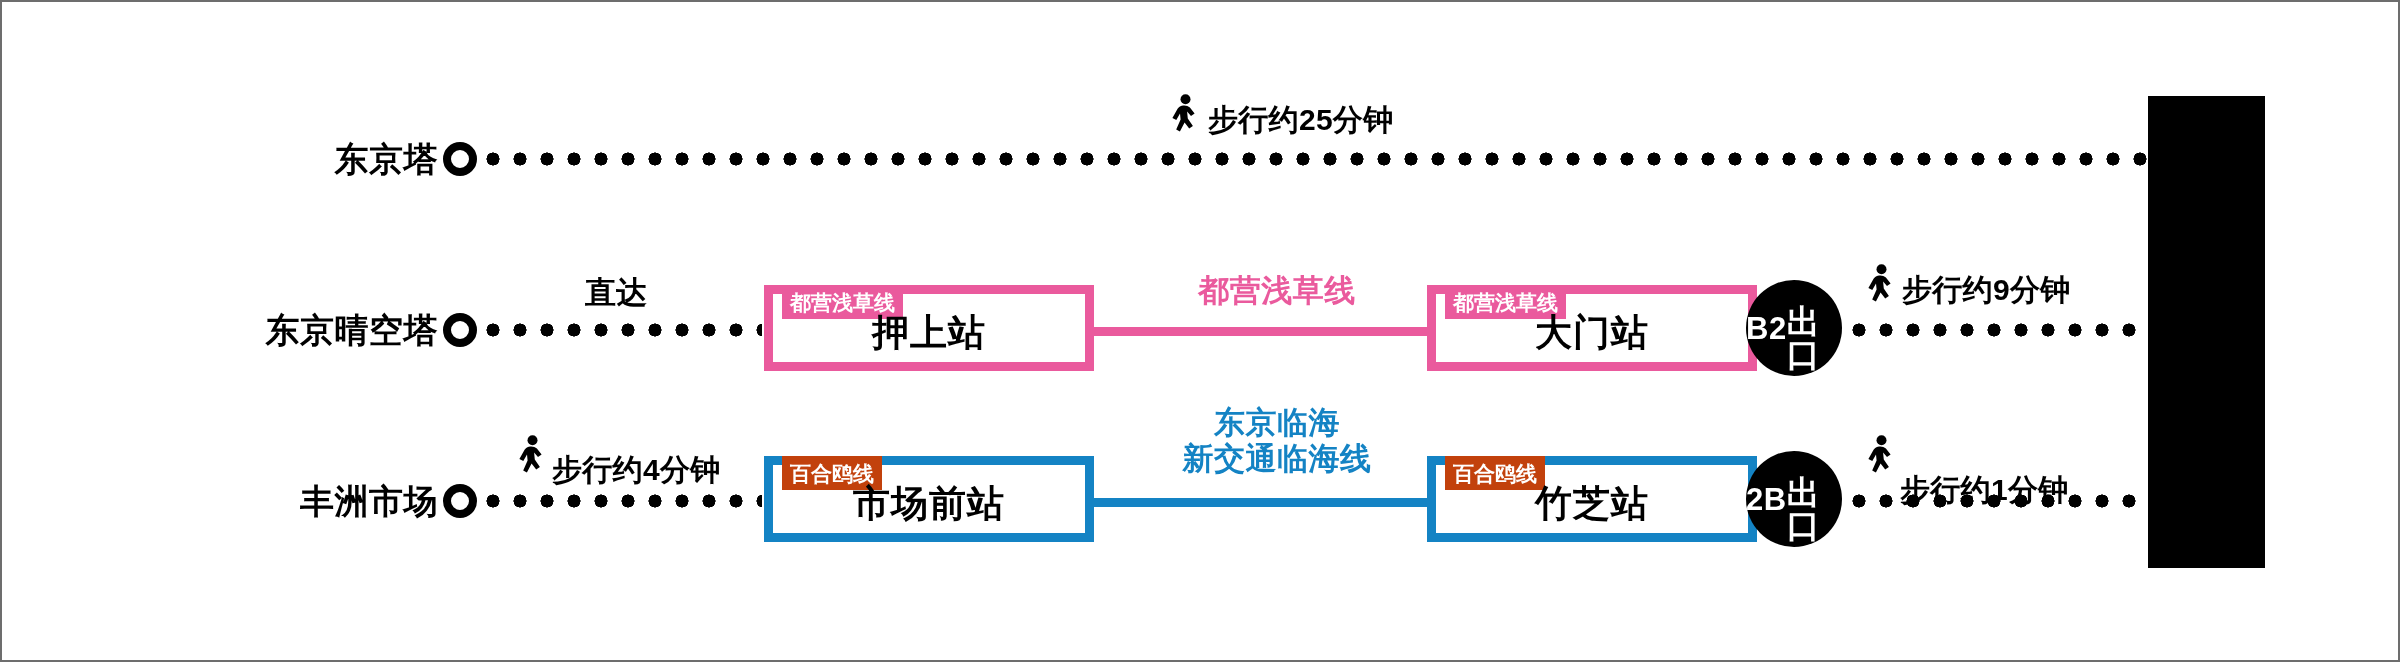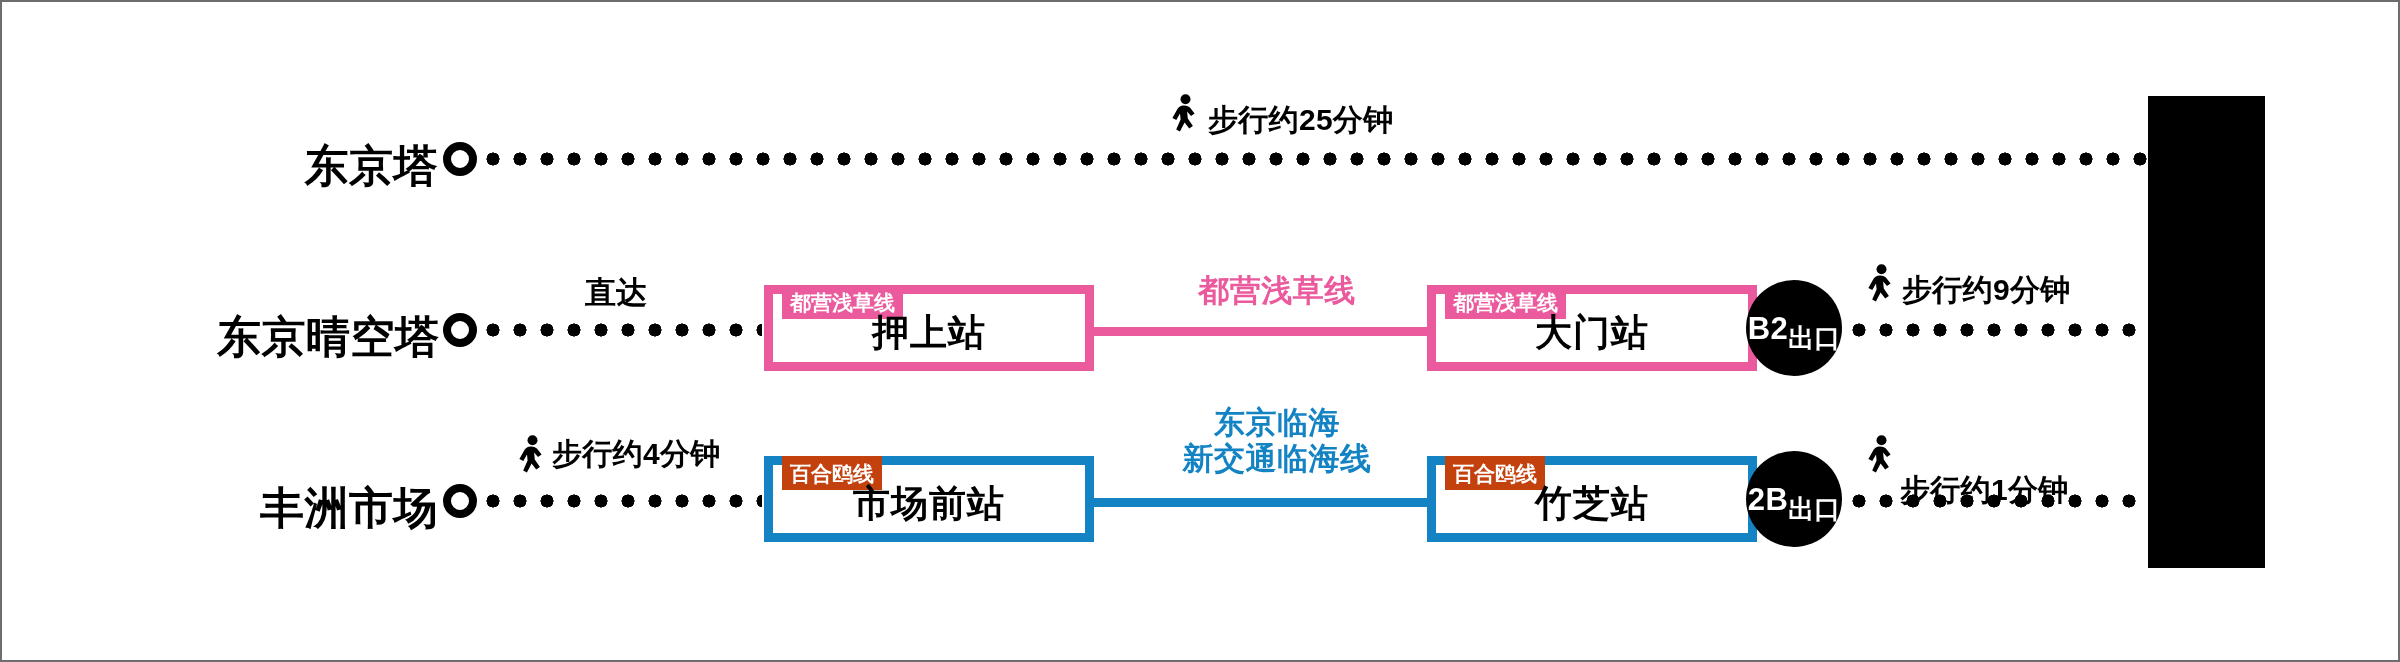--- a/index.html
+++ b/index.html
@@ -55,21 +55,21 @@
     font-size: 11.5px;
     letter-spacing: 1.6px;
     font-weight: 400;
     white-space: nowrap;
   }
 
   
   .origin-label {
     position: absolute;
     color: #000;
-    font-size: 44px;
+    font-size: 34px;
     font-weight: 700;
     white-space: nowrap;
     text-align: right;
     letter-spacing: 0.5px;
   }
   .origin-ring {
     position: absolute;
     width: 34px; height: 34px;
     border: 8px solid #000;
     border-radius: 50%;
@@ -169,21 +169,21 @@
     width: 96px; height: 96px;
     border-radius: 50%;
     background: #000;
     color: #fff;
     display: flex;
     align-items: center;
     justify-content: center;
     line-height: 1.0;
   }
   .exit-code { font-size: 31px; font-weight: 700; letter-spacing: 0.5px; }
-  .exit-word { font-size: 26px; font-weight: 700; margin-top: 19px; }
+  .exit-word { font-size: 33px; font-weight: 700; margin-top: 19px; }
 </style>
 </head>
 <body>
 
 <div id="canvas">
 
   <div class="blackbar"></div>
 
   <div class="origin-label" style="right:2095px; left:auto; top:0; width:0;"></div>
 
@@ -240,21 +240,21 @@
 
   <div class="origin-ring" style="left:441px; top:482px;"></div>
 
   <div class="dots" style="left:480px; top:492px; width:280px;"></div>
 
   <svg class="walk-icon" style="left:513px; top:433px;" viewBox="0 0 30 44">
     <circle cx="17.5" cy="5.2" r="5.0" fill="#000"></circle>
     <path d="M15.0 11.5 C12.0 11.9 10.0 13.6 8.6 16.4 L4.4 24.0 L8.3 26.0 L12.0 19.4 L12.6 25.6 L8.2 35.5 L11.9 37.6 L16.6 28.4 L21.2 34.6 L24.9 32.0 L19.8 24.6 L19.1 17.6 L23.0 22.0 L26.6 19.6 L21.9 13.6 C20.1 11.9 17.8 11.2 15.0 11.5 Z" fill="#000"></path>
   </svg>
 
-  <div class="inline-note" style="left:550px; top:432px;">步行约4分钟</div>
+  <div class="inline-note" style="left:550px; top:448px;">步行约4分钟</div>
 
   <div class="rail-h blue" style="left:1070px; top:496px; width:390px;"></div>
 
   <div class="station blue" style="left:762px; top:454px; width:330px;">
     <div class="station-badge">百合鸥线</div>
     <div class="station-name">市场前站</div>
   </div>
 
   <div class="line-label blue" style="left:1130px; top:440px; width:290px;">新交通临海线</div>
   <div class="line-label blue" style="left:1130px; top:404px; width:290px;">东京临海</div>

